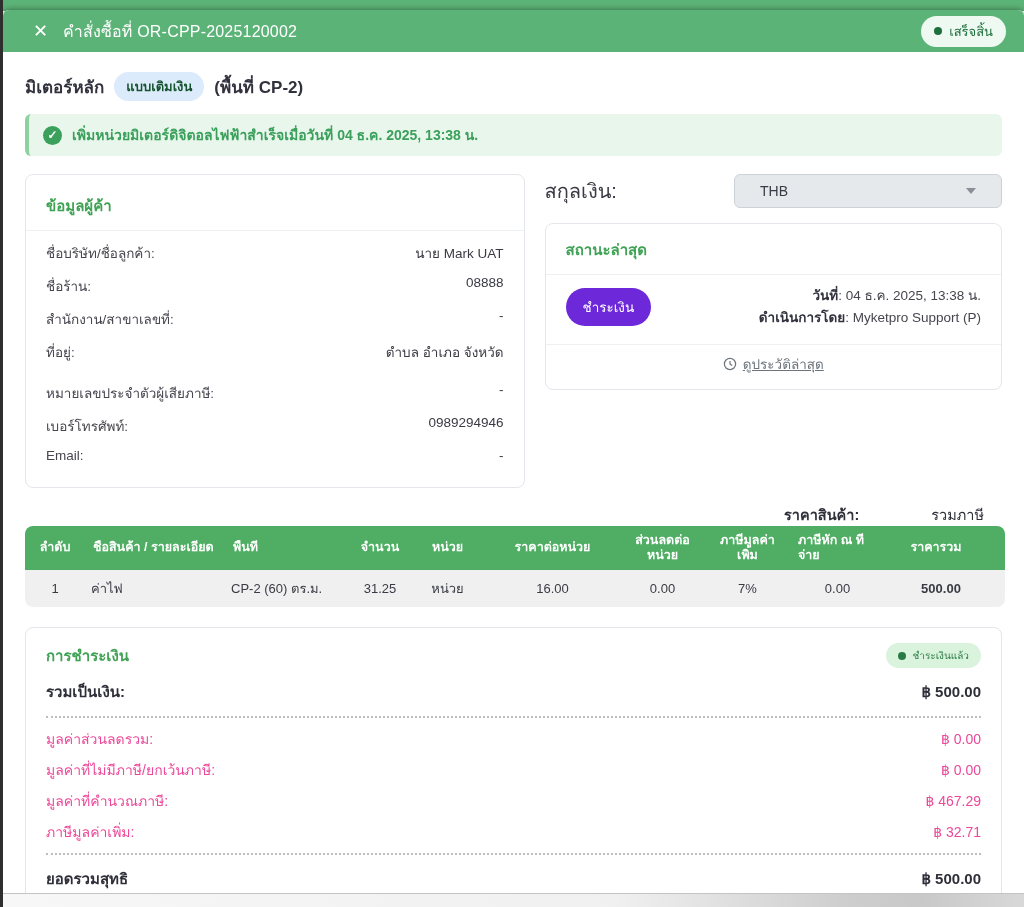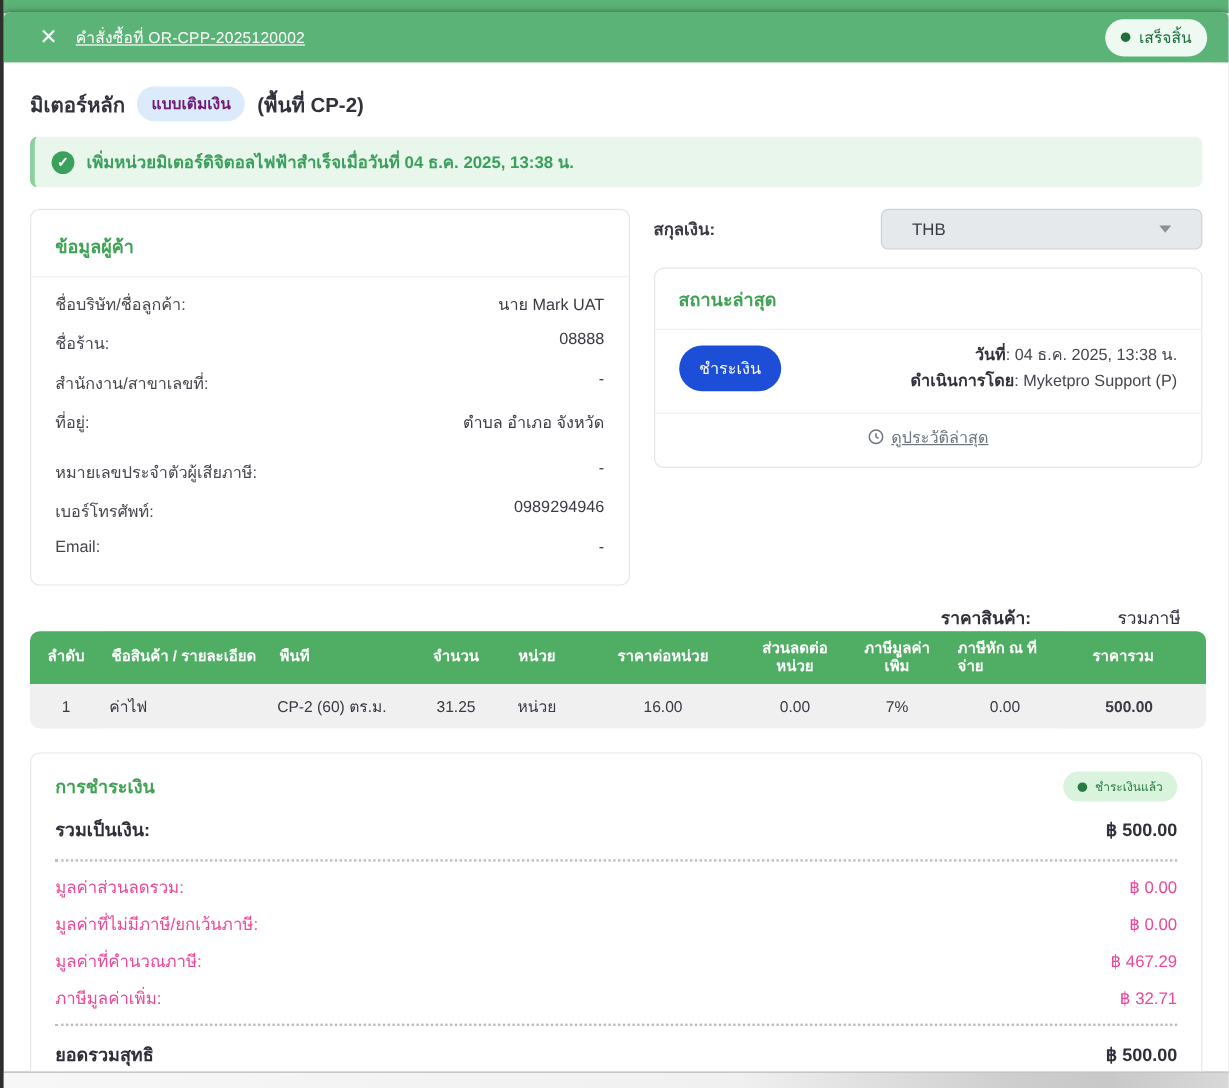--- a/index.html
+++ b/index.html
@@ -3,44 +3,44 @@
 <meta charset="utf-8">
 <style>
   * { box-sizing: border-box; }
   body { margin:0; width:1024px; height:907px; font-family:"Liberation Sans",sans-serif; background:#fff; position:relative; overflow:hidden; }
   .left-edge { position:absolute; left:0; top:0; width:3px; height:907px; background:#2e2e2e; z-index:5; }
   .top-strip { position:absolute; top:0; left:3px; right:0; height:11px; background:#5cb377; }
   .bottom-strip { position:absolute; bottom:0; left:3px; right:0; height:14px; background:linear-gradient(to right,#f7f7f7 0%,#f0f0f0 60%,#cecece 82%,#c8c8c8 90%,#d8d8d8 100%); border-top:1px solid #c4c4c4; }
   .modal { position:absolute; left:3px; top:10px; right:0; bottom:14px; background:#fff; box-shadow:0 0 6px rgba(0,0,0,0.45); border-radius:6px 6px 0 0; overflow:hidden; }
   .modal-header { height:42px; background:#5cb377; color:#fff; display:flex; align-items:center; padding:0 18px 0 30px; }
   .close-x { font-size:18px; margin-right:15px; cursor:pointer; }
-  .header-title { font-size:13px; letter-spacing:.2px;text-decoration:underline; }
+  .header-title { font-size:16px; letter-spacing:.2px; }
   .status-pill { margin-left:auto; background:#eef9f1; color:#1d6f3c; border-radius:999px; padding:5px 13px; font-size:13px; display:flex; align-items:center; gap:7px; }
   .status-pill .dot { width:8px; height:8px; border-radius:50%; background:#1d6f3c; }
   .content { padding:0 22px; }
   .title-row { margin-top:20px; display:flex; align-items:center; gap:10px; font-weight:bold; font-size:17px; color:#32323e; }
-  .blue-badge { background:#dcebfb; color:#701a75; font-size:13px; font-weight:600; padding:4px 12px; border-radius:999px; }
+  .blue-badge { background:#dcebfb; color:#14532d; font-size:13px; font-weight:600; padding:4px 12px; border-radius:999px; }
   .alert { margin-top:13px; background:#e9f6ec; border-left:4px solid #8ed0a0; border-radius:6px; padding:10px 14px; display:flex; gap:10px; align-items:center; color:#3aa05b; font-size:14px; font-weight:600; }
   .check-icon { width:19px; height:19px; border-radius:50%; background:#3aa05b; color:#fff; display:flex; align-items:center; justify-content:center; font-size:12px; flex:none; }
   .columns { display:flex; gap:20px; margin-top:18px; align-items:flex-start; }
   .card { border:1px solid #e3e6ea; border-radius:8px; background:#fff; }
   .col { flex:1; min-width:0; }
   .seller-card { padding:19px 20px 24px; }
   .card-title { color:#3fa254; font-weight:bold; font-size:15px; }
   .card-divider { border:none; border-top:1px solid #eef0f3; margin:12px -20px 6px; }
   .info-row { display:flex; justify-content:space-between; font-size:13.5px; color:#46464f; margin-top:11px; }
   .info-row.gap-top { margin-top:19px; }
   .info-row .val { color:#3a3a44; text-align:right; }
   .currency-row { display:flex; align-items:center; height:34px; }
-  .currency-row .lbl { font-size:14px; font-weight:700; color:#3a3a44; }
+  .currency-row .lbl { font-size:20px; font-weight:400; color:#3a3a44; }
   .select { margin-left:auto; width:268px; height:34px; background:#e6e9ec; border:1px solid #ccd2d8; border-radius:6px; display:flex; align-items:center; padding:0 25px; font-size:14px; color:#3a3a44; }
   .caret { margin-left:auto; width:0; height:0; border-left:5px solid transparent; border-right:5px solid transparent; border-top:6px solid #8a9097; }
   .status-card { margin-top:15px; padding:14px 20px 14px; }
   .status-row { display:flex; align-items:center; margin-top:10px; }
-  .pay-btn { background:#1d4ed8; color:#fff; border:none; border-radius:999px; padding:8px 17px; font-size:13.5px; font-family:inherit; }
+  .pay-btn { background:#6d28d9; color:#fff; border:none; border-radius:999px; padding:8px 17px; font-size:13.5px; font-family:inherit; }
   .meta { margin-left:auto; text-align:right; font-size:13.5px; color:#46464f; line-height:1.65; }
   .meta b { color:#32323e; }
   .history { text-align:center; color:#6c757d; font-size:13.5px; margin-top:8px; display:flex; align-items:center; justify-content:center; gap:6px; }
   .history a { color:#6c757d; text-decoration:underline; }
   .price-mode { display:flex; justify-content:flex-end; align-items:center; margin-top:15px; font-size:14.5px; color:#2f2f3a; padding-right:18px; }
   .price-mode .pm-label { font-weight:bold; margin-right:72px; }
   table.items { width:100%; border-collapse:separate; border-spacing:0; table-layout:fixed; }
   table.items th { background:#4fae63; color:#fff; font-weight:600; font-size:12.5px; padding:2px 8px; height:44px; vertical-align:middle; }
   table.items th .th-in { display:block; max-height:31px; overflow:hidden; line-height:1.25; }
   table.items th:first-child { border-top-left-radius:8px; }

